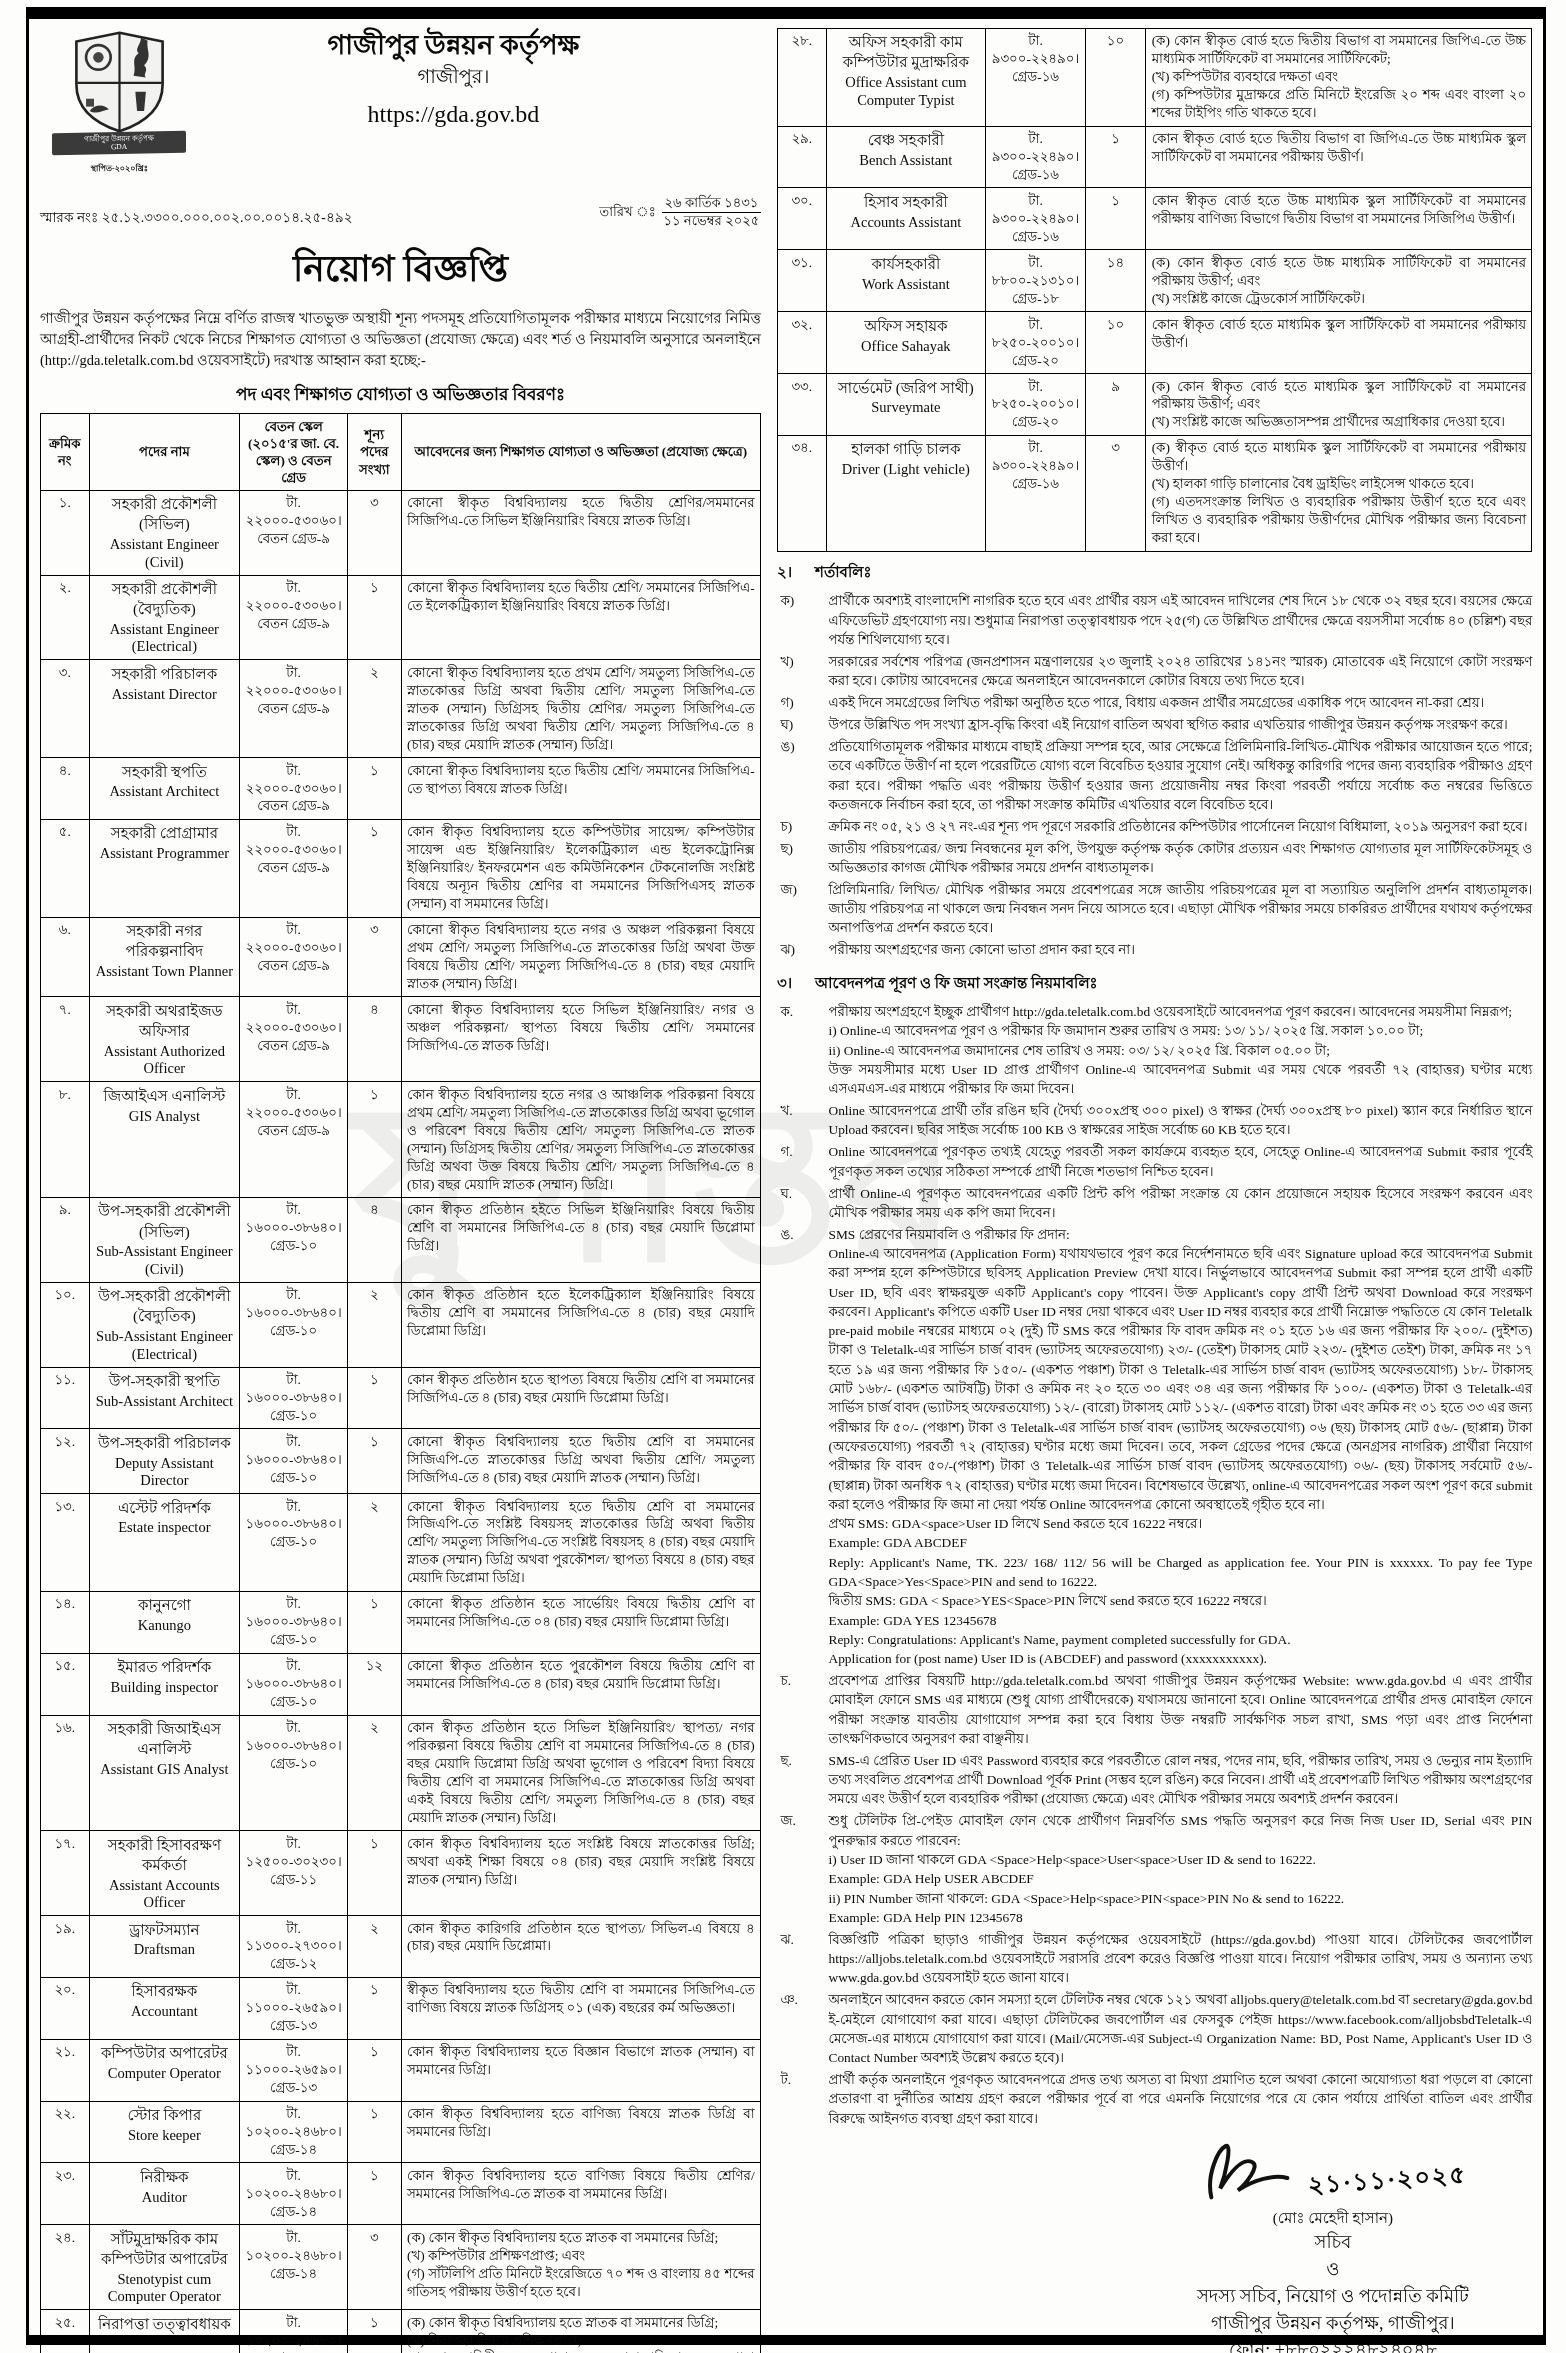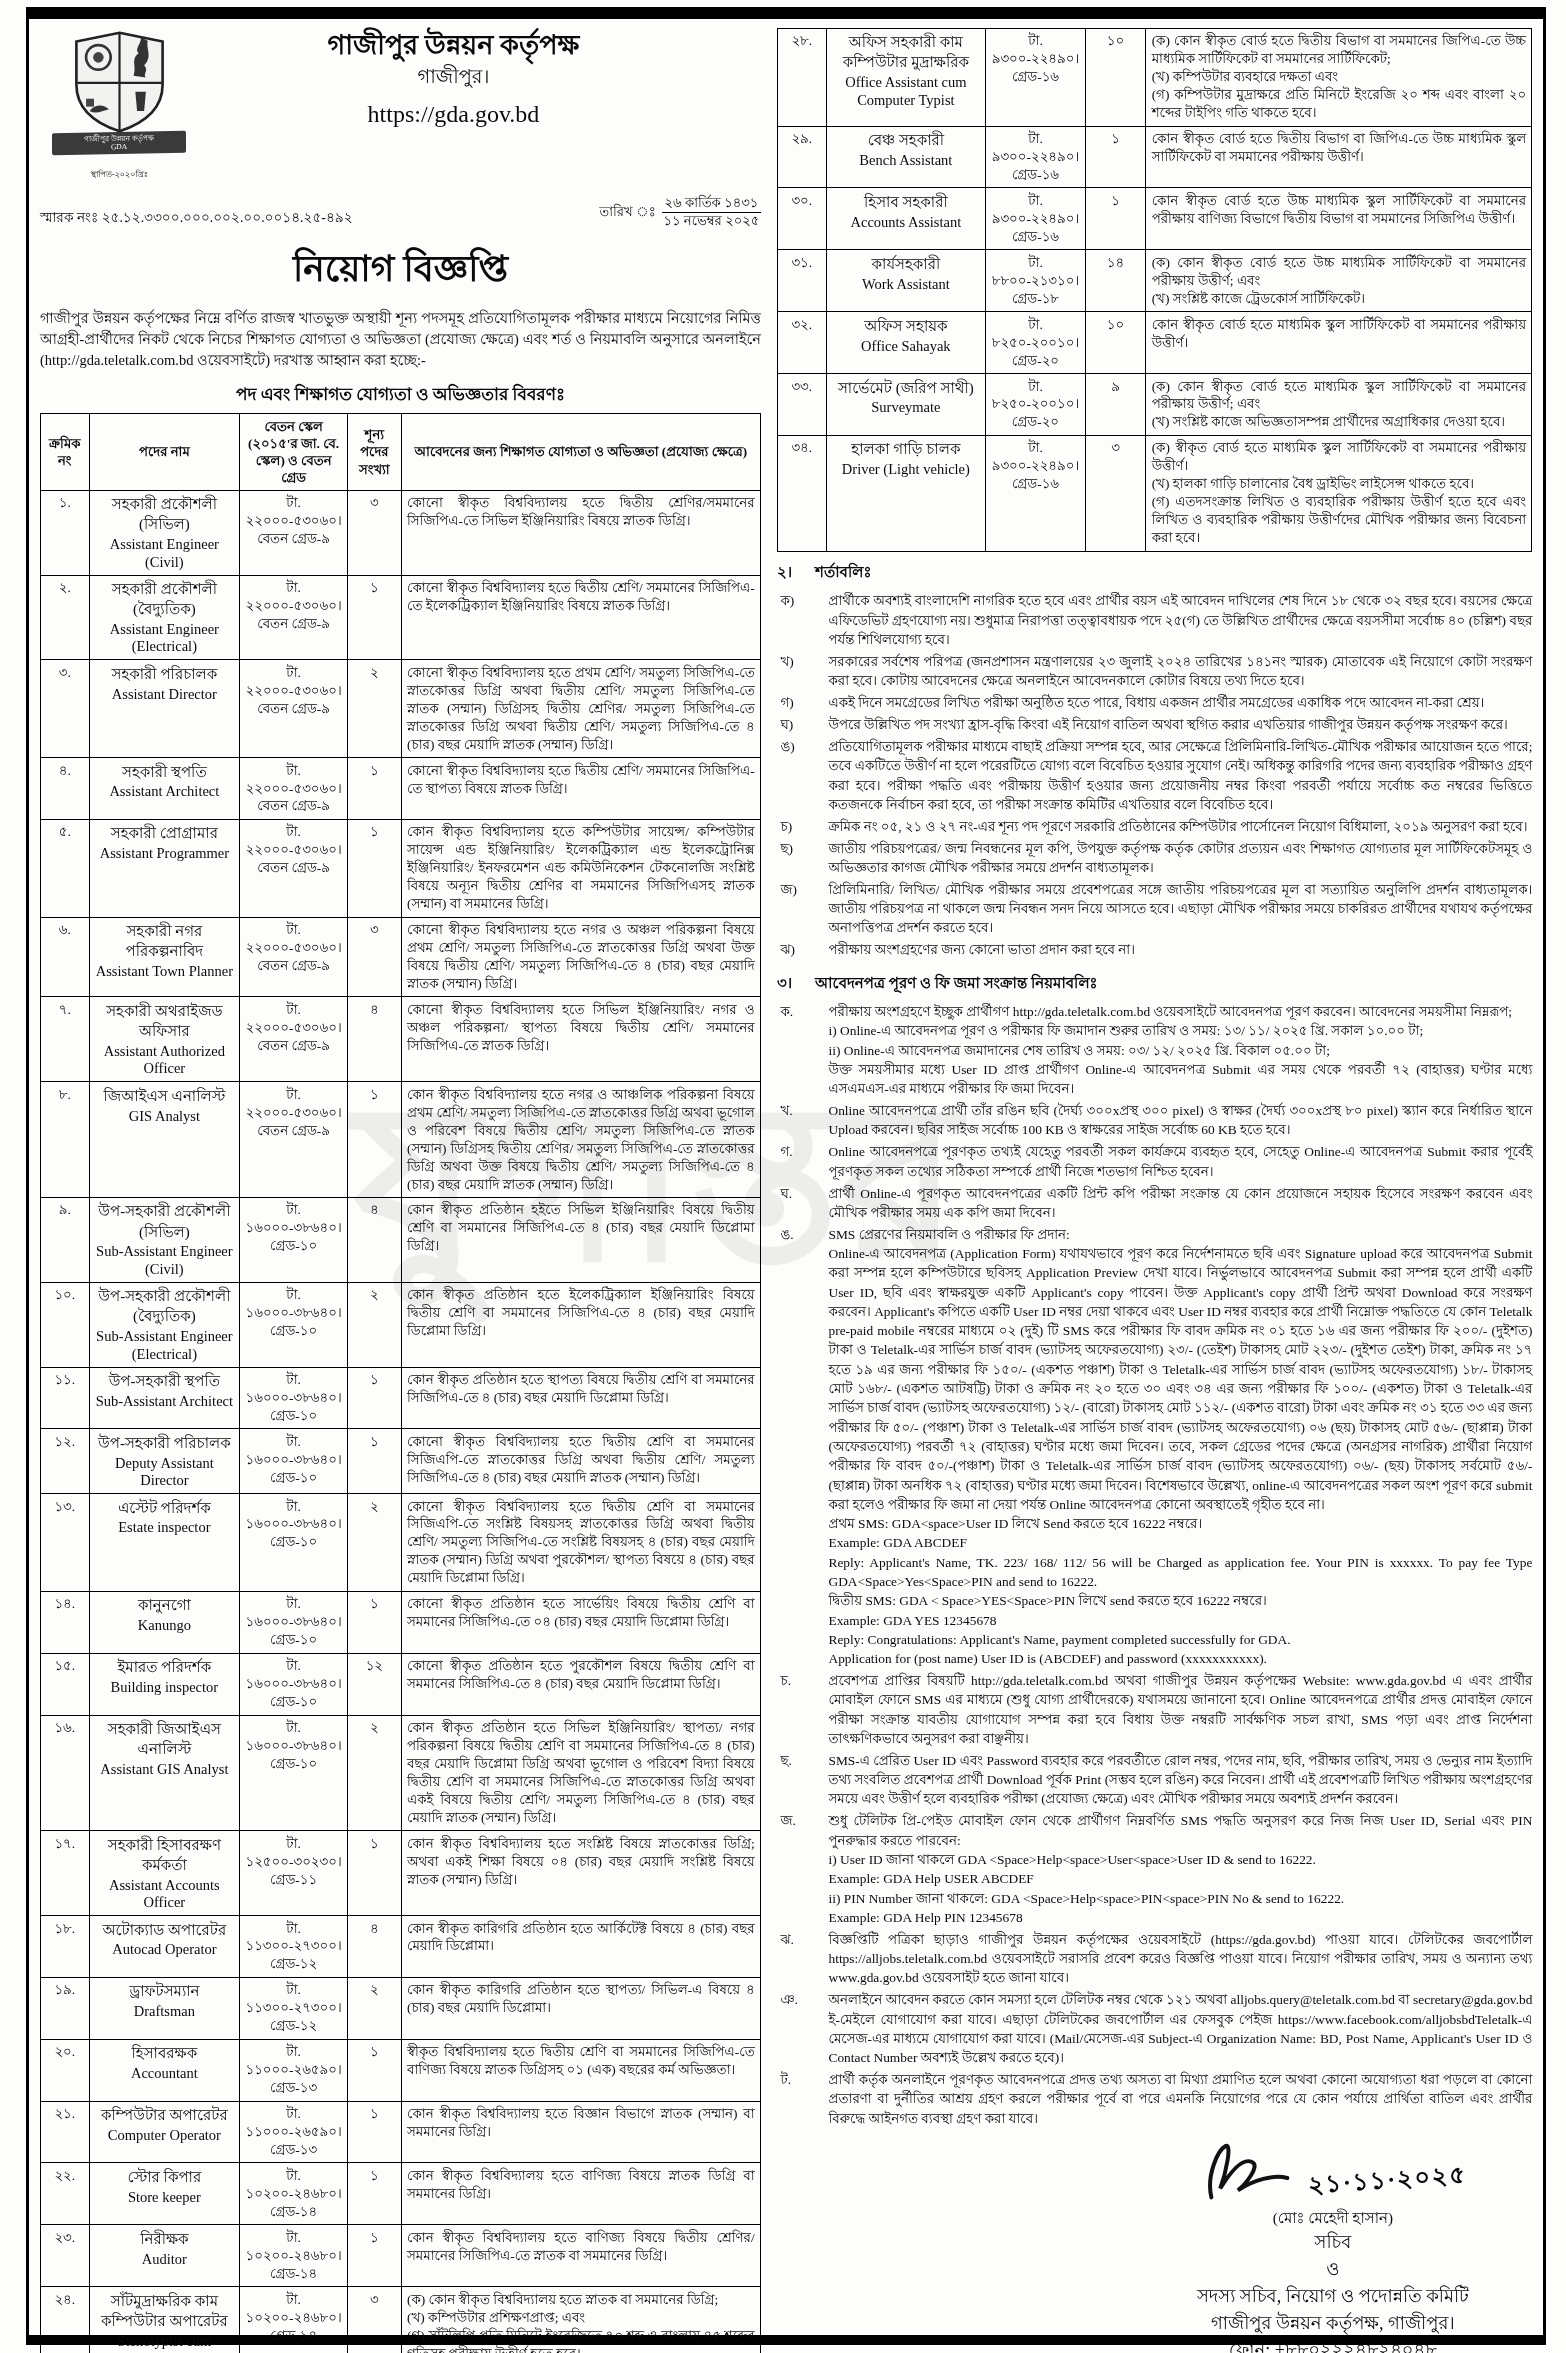--- a/index.html
+++ b/index.html
@@ -10,21 +10,21 @@
   .frame{position:absolute;top:7px;left:26.4px;right:21px;bottom:8.8px;
          border:3.5px solid #000;border-top-width:12.3px;border-bottom-width:10.6px;
          padding:8.8px 10.6px 7px;display:flex;gap:16px;z-index:1;background:transparent;}
   .col-left{width:721px;flex:none;display:flex;flex-direction:column;}
   .col-right{flex:1;display:flex;flex-direction:column;}
   
   .header{position:relative;min-height:155px;}
   .logo{position:absolute;left:5.3px;top:1.8px;width:148px;text-align:center;}
   .ribbon{background:#3a3a3a;color:#fff;font-size:7.5px;line-height:1.15;padding:2.6px 5.3px;
           margin:-5.3px 7px 0;border-radius:1.8px;transform:skewY(-1deg);}
-  .est{font-size:8px;font-weight:normal;margin-top:13px;}
+  .est{font-size:8px;font-weight:bold;margin-top:7px;}
   .h-center{text-align:center;padding-top:1.8px;padding-left:106px;}
   .org{font-size:27px;font-weight:bold;line-height:1.15;}
   .place{font-size:19.4px;margin-top:1.8px;}
   .site{font-size:24px;margin-top:7px;}
   .memo-row{display:flex;justify-content:space-between;align-items:flex-end;margin-top:12.3px;font-size:13.7px;}
   .date-wrap{display:flex;align-items:center;gap:6.2px;font-size:13.2px;}
   .date-stack{text-align:center;line-height:1.25;}
   .date-top{border-bottom:1.3px solid #000;padding:0 2.6px 0.9px;}
   .notice-title{text-align:center;font-size:36px;font-weight:bold;margin:10.6px 0 3.5px;}
   .intro{font-size:14.5px;text-align:justify;line-height:1.48;margin:3.5px 0 7px;}
@@ -306,31 +306,20 @@
               <td class="c-name">
                 <div class="nm-bn">সহকারী হিসাবরক্ষণ কর্মকর্তা</div>
                 <div class="nm-en">Assistant Accounts Officer</div>
               </td>
               <td class="c-pay">টা. ১২৫০০-৩০২৩০।
 গ্রেড-১১</td>
               <td class="c-vac">১</td>
               <td class="c-qual">কোন স্বীকৃত বিশ্ববিদ্যালয় হতে সংশ্লিষ্ট বিষয়ে স্নাতকোত্তর ডিগ্রি; অথবা একই শিক্ষা বিষয়ে ০৪ (চার) বছর মেয়াদি সংশ্লিষ্ট বিষয়ে স্নাতক (সম্মান) ডিগ্রি।</td>
             </tr>
             <tr class="trow">
-              <td class="c-sl">১৮.</td>
-              <td class="c-name">
-                <div class="nm-bn">অটোক্যাড অপারেটর</div>
-                <div class="nm-en">Autocad Operator</div>
-              </td>
-              <td class="c-pay">টা. ১১৩০০-২৭৩০০।
-গ্রেড-১২</td>
-              <td class="c-vac">৪</td>
-              <td class="c-qual">কোন স্বীকৃত কারিগরি প্রতিষ্ঠান হতে আর্কিটেক্ট বিষয়ে ৪ (চার) বছর মেয়াদি ডিপ্লোমা।</td>
-            </tr>
-            <tr class="trow">
               <td class="c-sl">১৯.</td>
               <td class="c-name">
                 <div class="nm-bn">ড্রাফটসম্যান</div>
                 <div class="nm-en">Draftsman</div>
               </td>
               <td class="c-pay">টা. ১১৩০০-২৭৩০০।
 গ্রেড-১২</td>
               <td class="c-vac">২</td>
               <td class="c-qual">কোন স্বীকৃত কারিগরি প্রতিষ্ঠান হতে স্থাপত্য/ সিভিল-এ বিষয়ে ৪ (চার) বছর মেয়াদি ডিপ্লোমা।</td>
             </tr>

